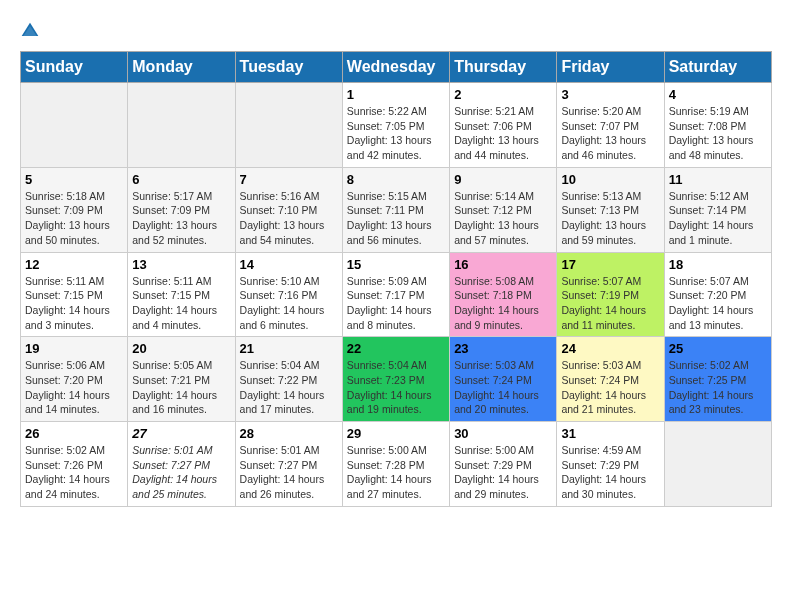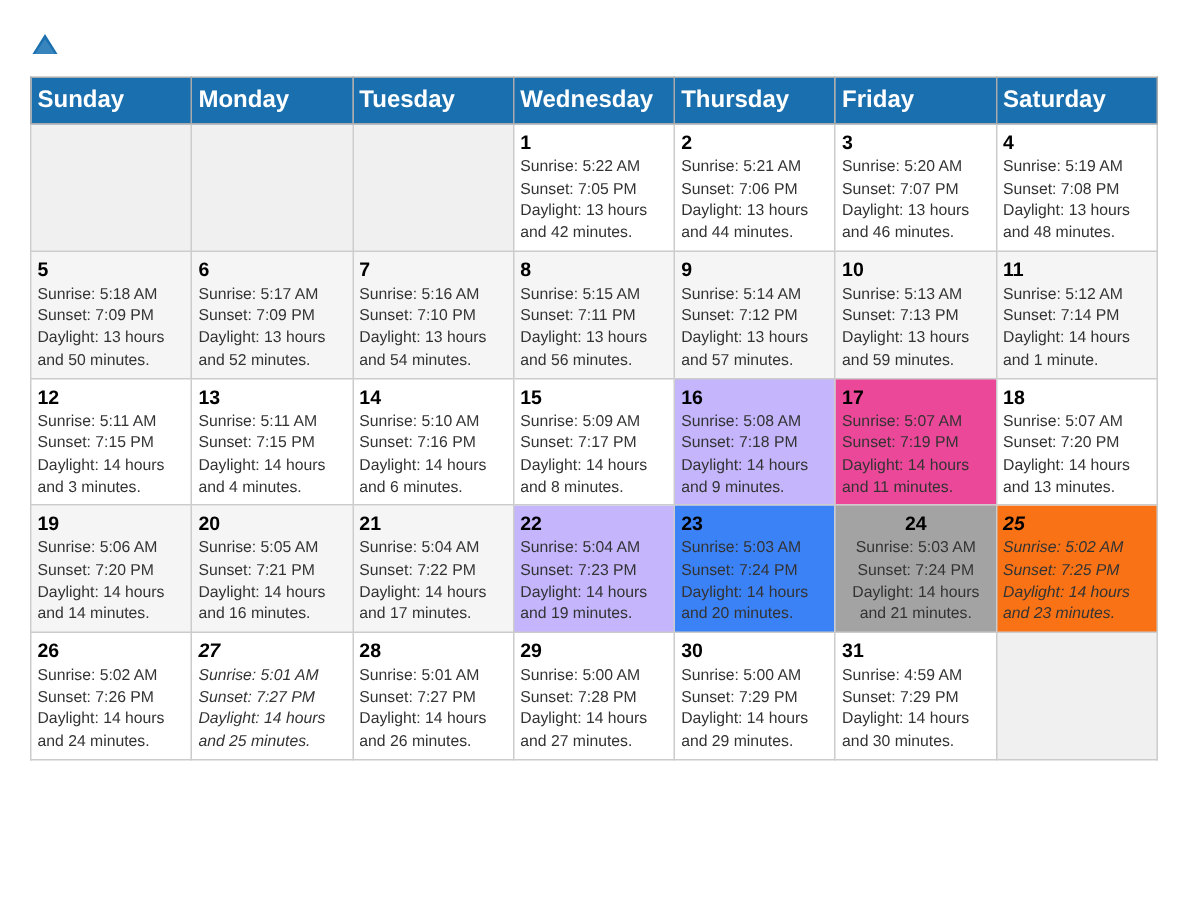--- a/index.html
+++ b/index.html
@@ -183,25 +183,25 @@
           <div class="day-info">Sunrise: 5:11 AM<br>Sunset: 7:15 PM<br>Daylight: 14 hours and 4 minutes.</div>
         </td>
         <td style="background: rgb(255, 255, 255);">
           <span class="day-number">14</span>
           <div class="day-info">Sunrise: 5:10 AM<br>Sunset: 7:16 PM<br>Daylight: 14 hours and 6 minutes.</div>
         </td>
         <td style="background: rgb(255, 255, 255); margin-top: 32px;">
           <span class="day-number">15</span>
           <div class="day-info">Sunrise: 5:09 AM<br>Sunset: 7:17 PM<br>Daylight: 14 hours and 8 minutes.</div>
         </td>
-        <td style="background: #c4b5fd; margin-top: 36px;">
+        <td style="background: #f9a8d4; margin-top: 36px;">
           <span class="day-number">16</span>
           <div class="day-info">Sunrise: 5:08 AM<br>Sunset: 7:18 PM<br>Daylight: 14 hours and 9 minutes.</div>
         </td>
-        <td style="background: #ec4899;">
+        <td style="background: #bef264;">
           <span class="day-number">17</span>
           <div class="day-info">Sunrise: 5:07 AM<br>Sunset: 7:19 PM<br>Daylight: 14 hours and 11 minutes.</div>
         </td>
         <td style="background: rgb(255, 255, 255);">
           <span class="day-number">18</span>
           <div class="day-info">Sunrise: 5:07 AM<br>Sunset: 7:20 PM<br>Daylight: 14 hours and 13 minutes.</div>
         </td>
       </tr>
       <tr>
         <td style="background: rgb(245, 245, 245);">
@@ -209,33 +209,33 @@
           <div class="day-info">Sunrise: 5:06 AM<br>Sunset: 7:20 PM<br>Daylight: 14 hours and 14 minutes.</div>
         </td>
         <td style="background: rgb(245, 245, 245);">
           <span class="day-number">20</span>
           <div class="day-info">Sunrise: 5:05 AM<br>Sunset: 7:21 PM<br>Daylight: 14 hours and 16 minutes.</div>
         </td>
         <td style="background: rgb(245, 245, 245);">
           <span class="day-number">21</span>
           <div class="day-info">Sunrise: 5:04 AM<br>Sunset: 7:22 PM<br>Daylight: 14 hours and 17 minutes.</div>
         </td>
-        <td style="background: #c4b5fd;">
+        <td style="background: #22c55e;">
           <span class="day-number">22</span>
           <div class="day-info">Sunrise: 5:04 AM<br>Sunset: 7:23 PM<br>Daylight: 14 hours and 19 minutes.</div>
         </td>
         <td style="background: #3b82f6;">
           <span class="day-number">23</span>
           <div class="day-info">Sunrise: 5:03 AM<br>Sunset: 7:24 PM<br>Daylight: 14 hours and 20 minutes.</div>
         </td>
-        <td style="background: #a3a3a3; text-align: center;">
+        <td style="background: #fef9c3;">
           <span class="day-number">24</span>
           <div class="day-info">Sunrise: 5:03 AM<br>Sunset: 7:24 PM<br>Daylight: 14 hours and 21 minutes.</div>
         </td>
-        <td style="background: #f97316; font-style: italic;">
+        <td style="background: #3b82f6;">
           <span class="day-number">25</span>
           <div class="day-info">Sunrise: 5:02 AM<br>Sunset: 7:25 PM<br>Daylight: 14 hours and 23 minutes.</div>
         </td>
       </tr>
       <tr>
         <td style="background: rgb(255, 255, 255);">
           <span class="day-number">26</span>
           <div class="day-info">Sunrise: 5:02 AM<br>Sunset: 7:26 PM<br>Daylight: 14 hours and 24 minutes.</div>
         </td>
         <td style="background: rgb(255, 255, 255); font-style: italic;">

